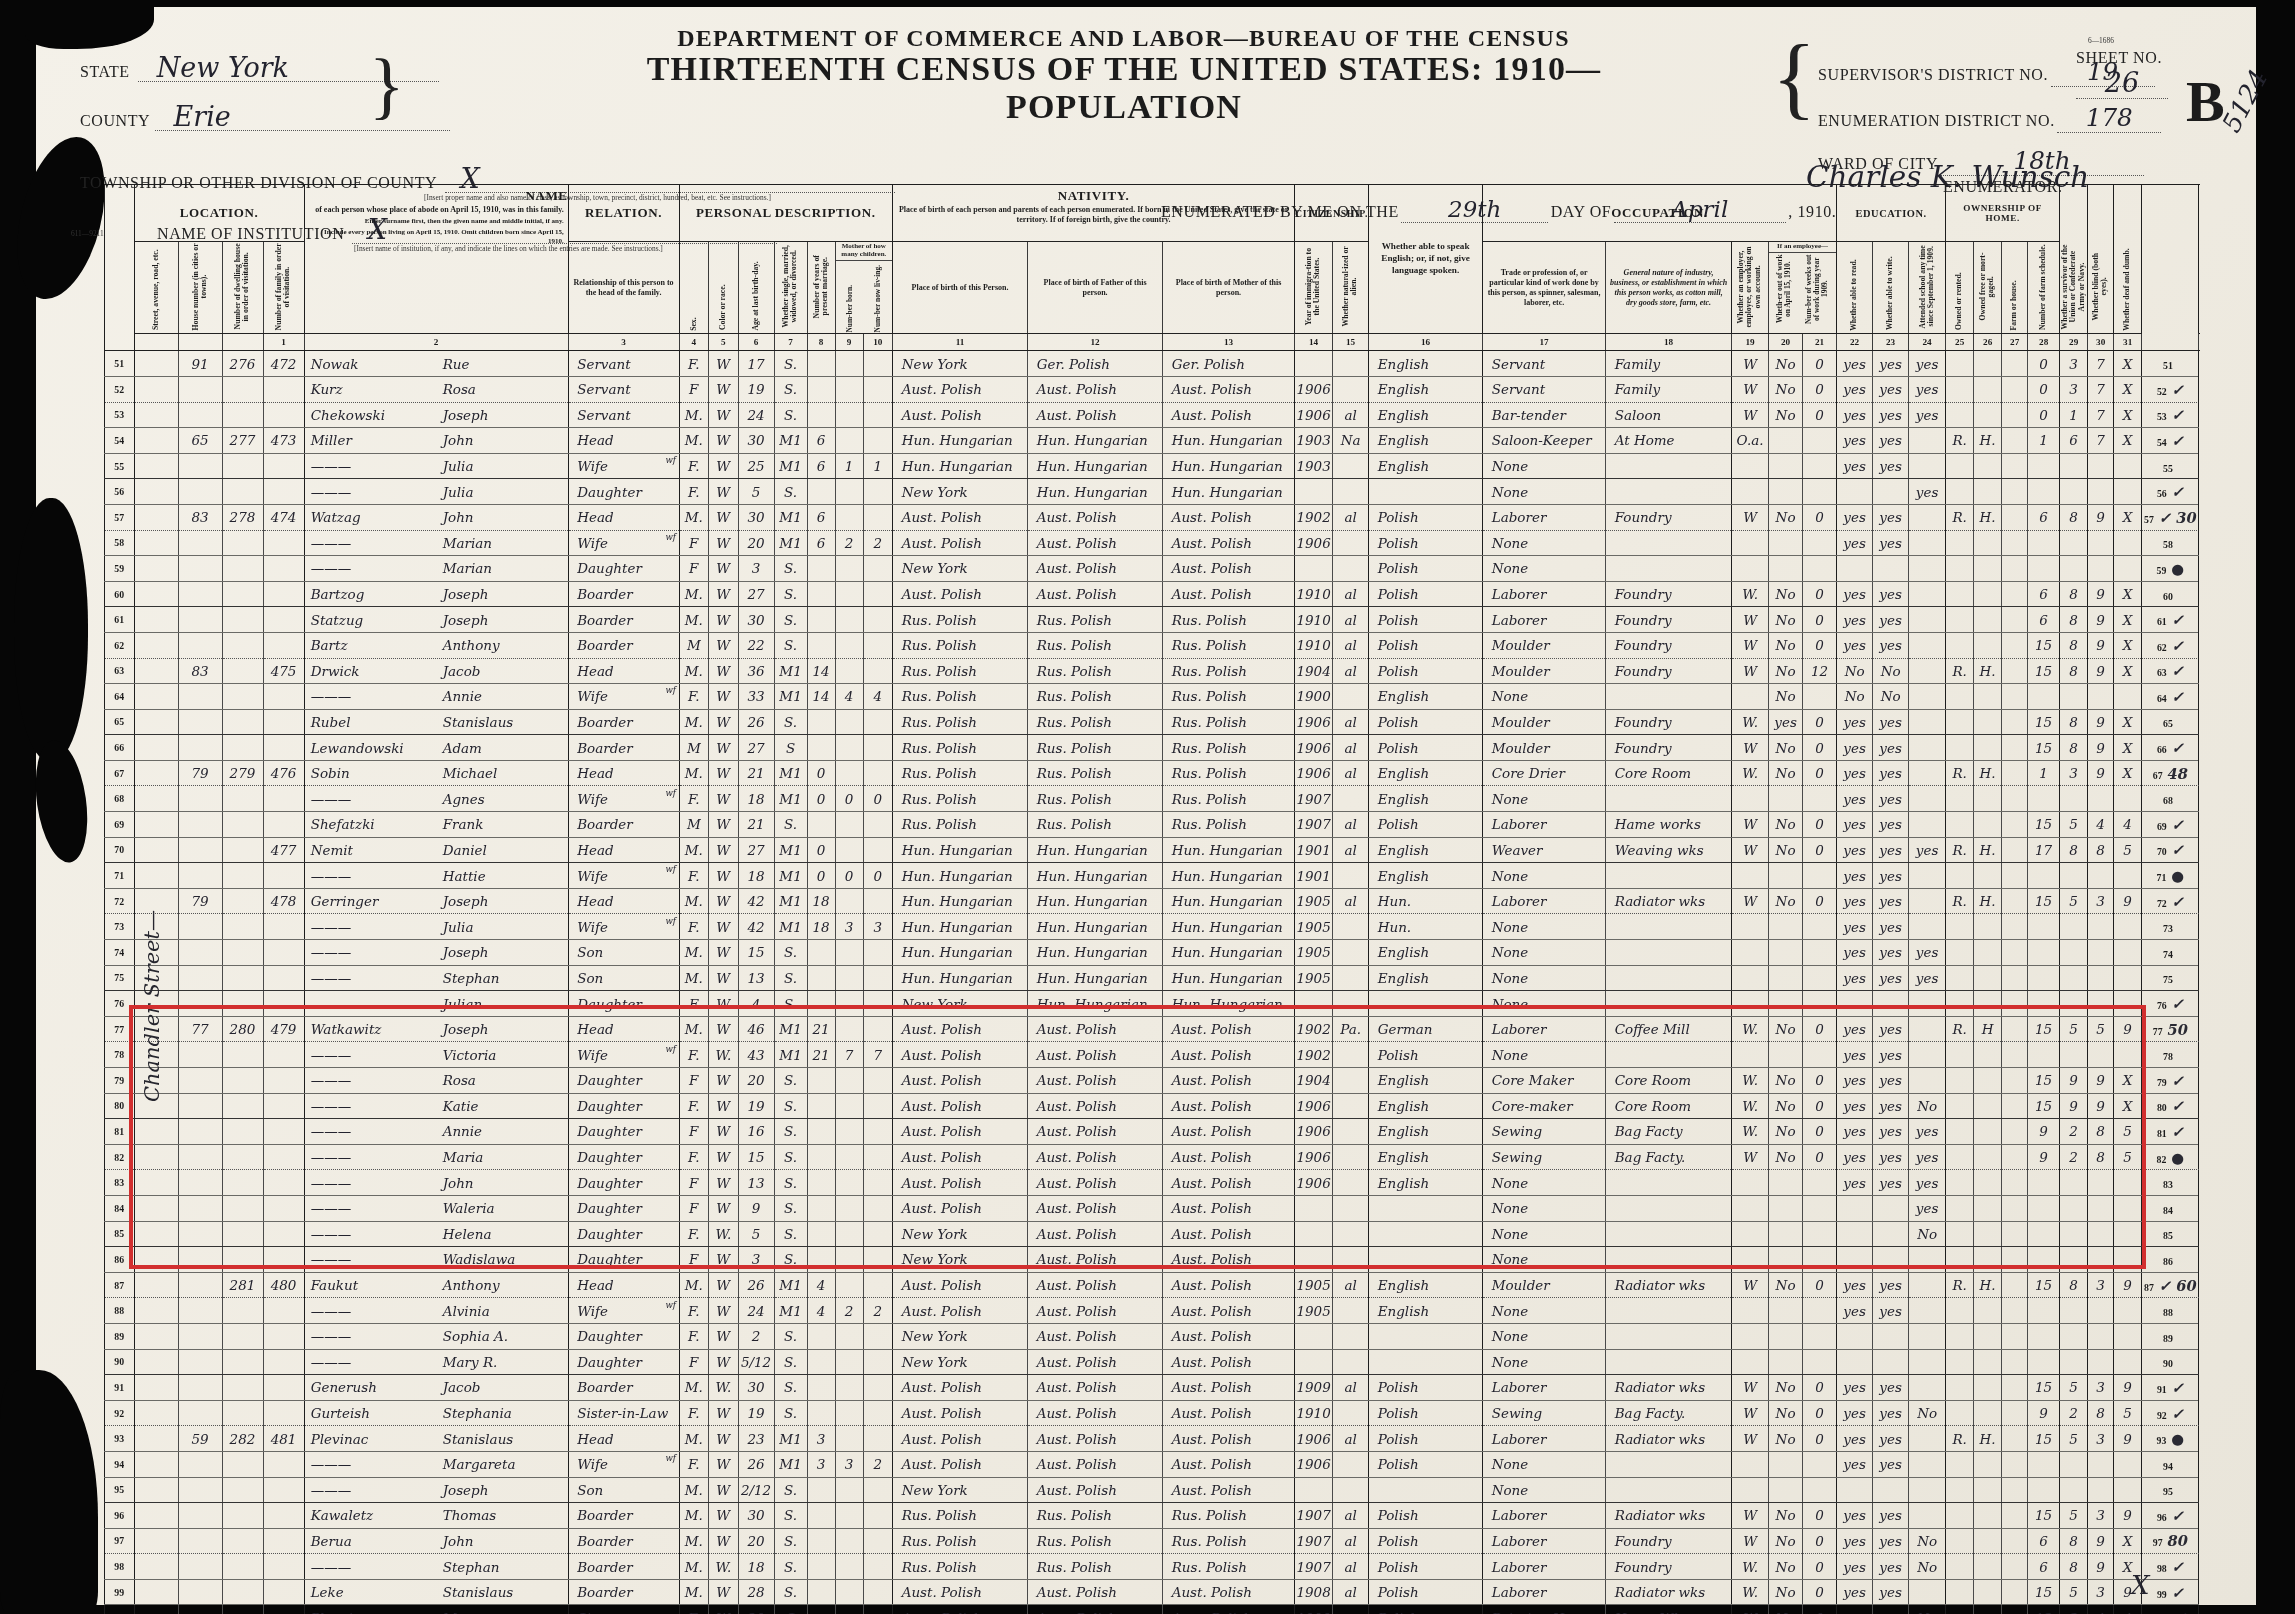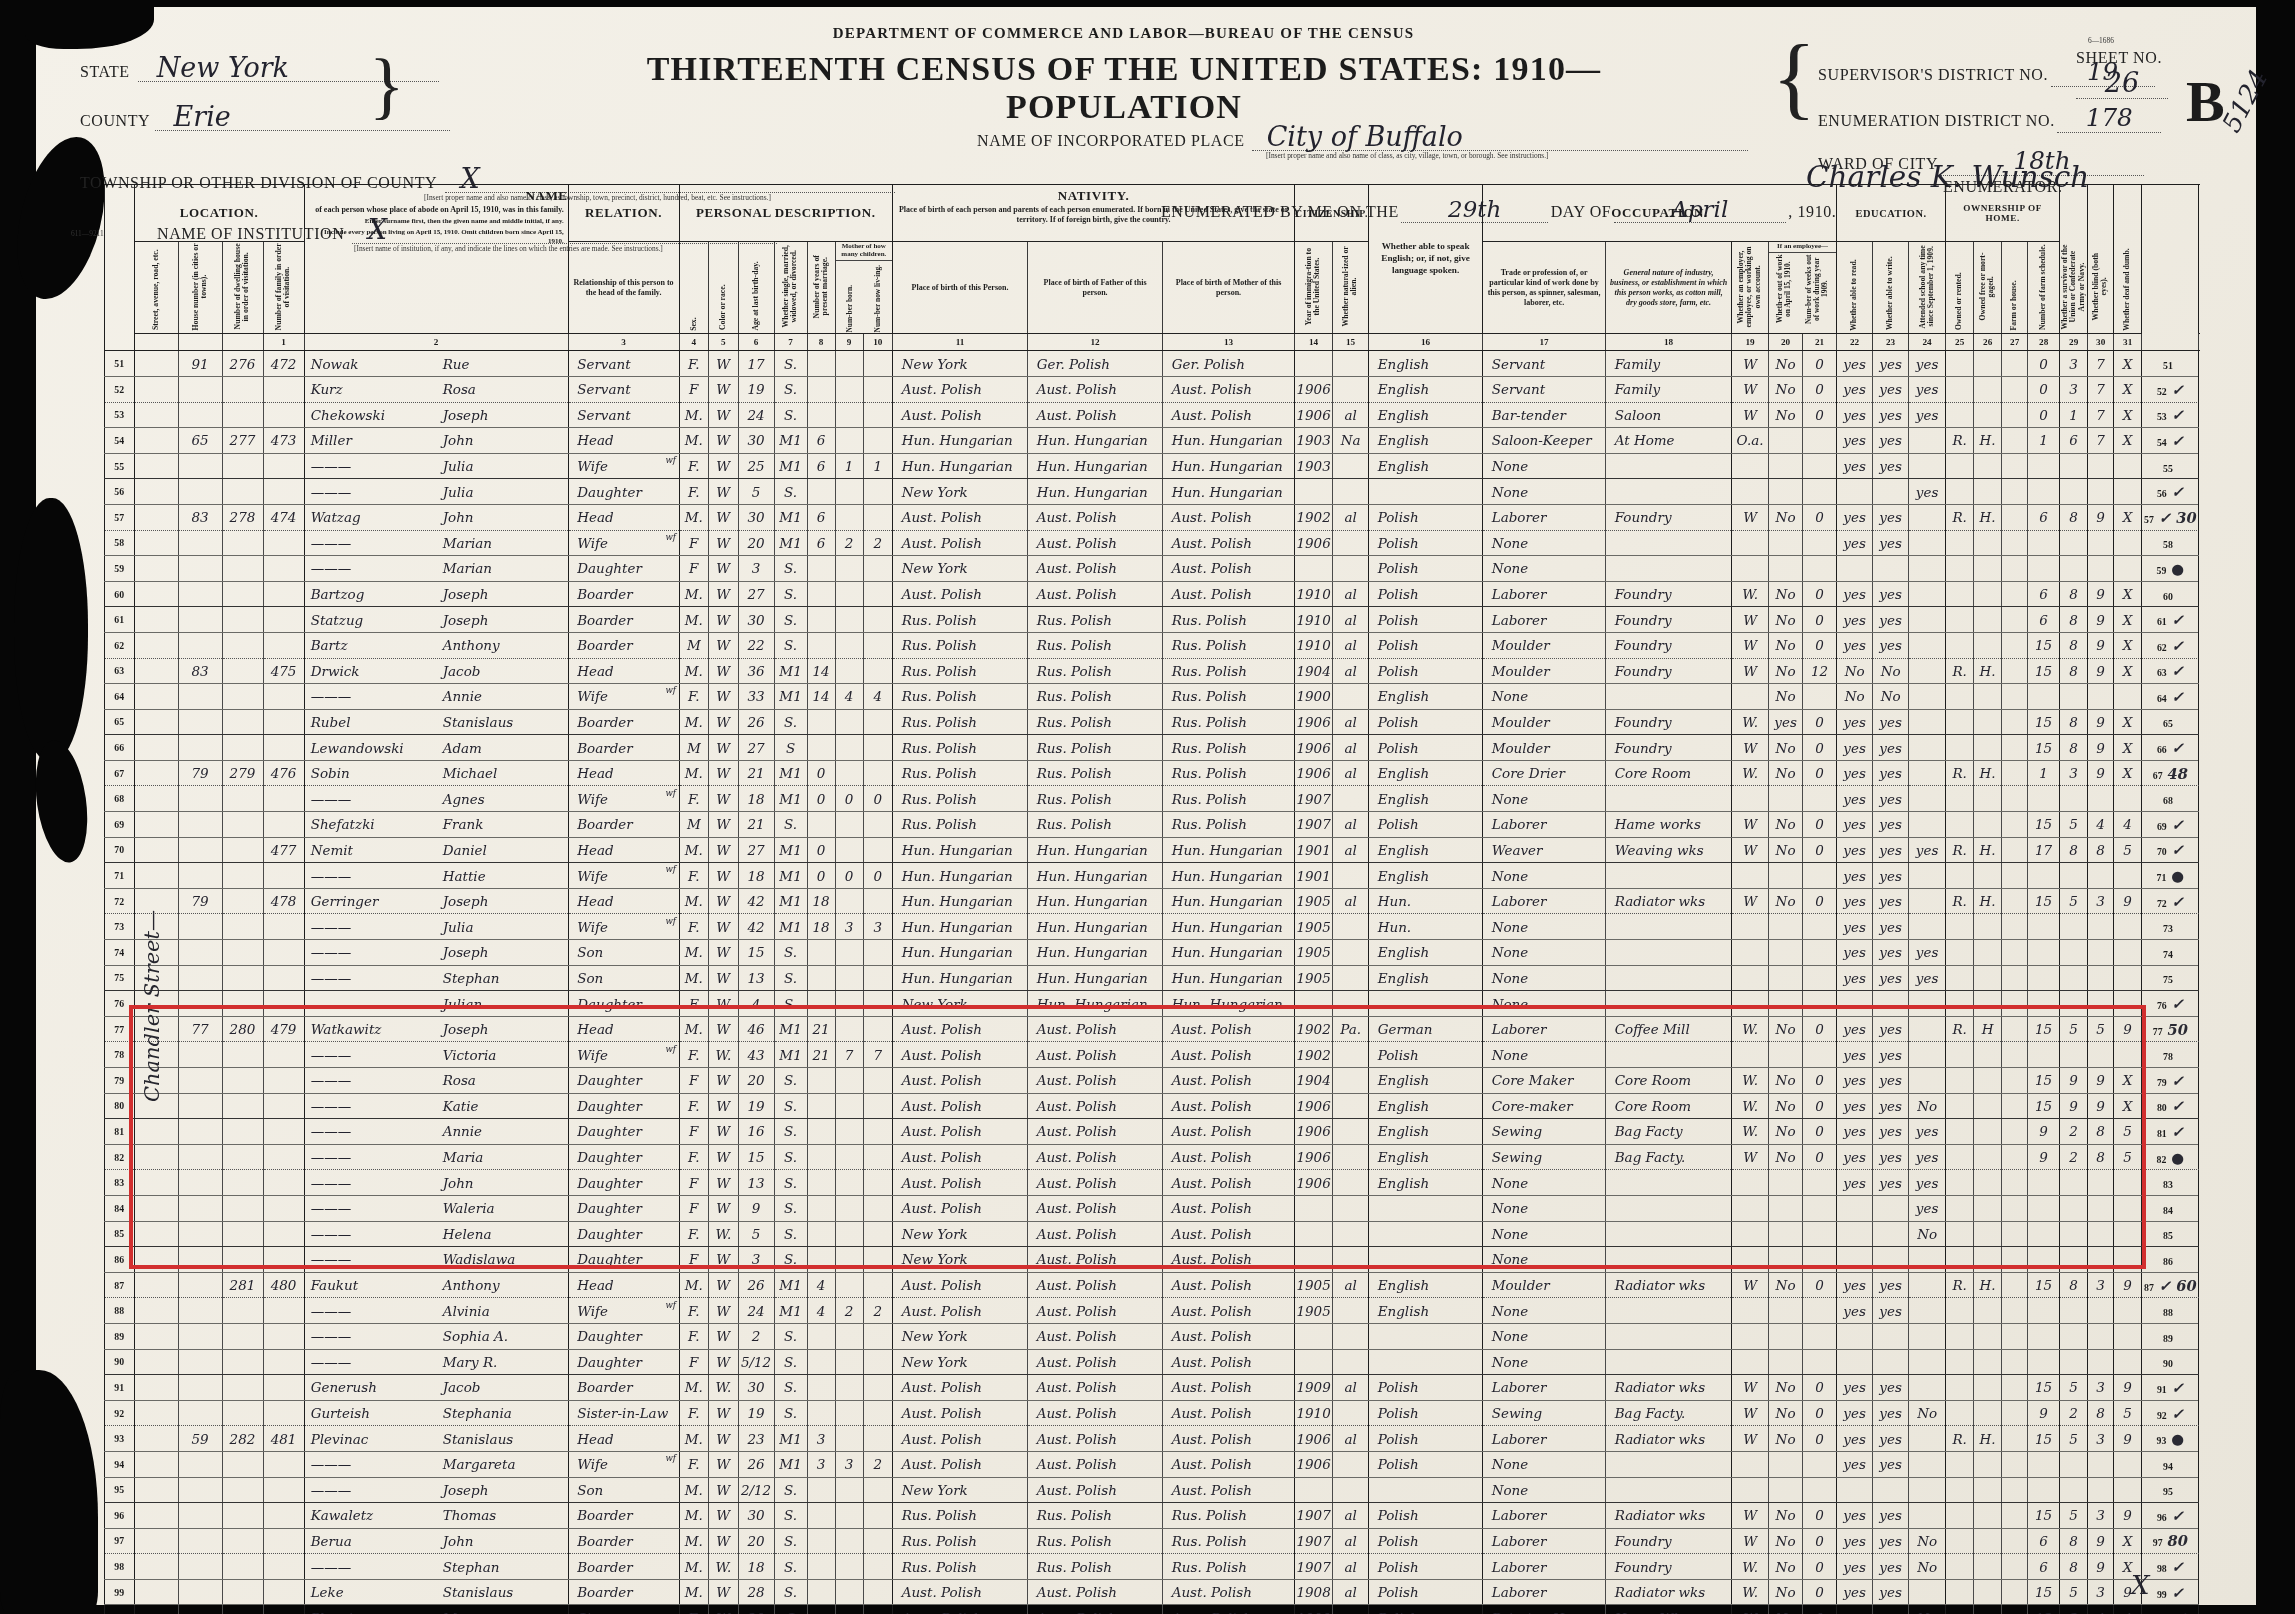--- a/index.html
+++ b/index.html
@@ -14,21 +14,21 @@
   .t3{left:37px;top:740px;width:49px;height:123px;border-radius:50%;transform:rotate(-8deg);}
   .t4{left:0px;top:1370px;width:98px;height:246px;border-radius:20% 60% 10% 10%;}
   .t5{left:24.6px;top:0px;width:129px;height:49px;border-radius:0 0 60% 30%;}
   
   .lbl{font-size:16px;letter-spacing:0.6px;color:#222;text-transform:uppercase;white-space:nowrap;}
   .note{font-size:7.4px;color:#333;white-space:nowrap;}
   .hw{font-family:"DejaVu Serif",serif;font-style:italic;color:#23232e;}
   .hval{font-size:27px;line-height:1;}
   .dot{border-bottom:1.2px dotted #555;}
   .abs{position:absolute;}
-  .dept{font-size:15px;font-weight:bold;letter-spacing:1.2px;text-align:center;}
+  .dept{font-size:24px;font-weight:bold;letter-spacing:1.2px;text-align:center;}
   .title{font-size:34px;font-weight:bold;letter-spacing:1.2px;text-align:center;}
   .brace{font-size:74px;font-weight:200;color:#222;line-height:1;}
   .sheetB{font-size:58px;font-weight:bold;}
   
   table{border-collapse:collapse;table-layout:fixed;}
   .census{position:absolute;left:104px;top:184px;width:2093px;border:1.8px solid #1e1e1e;background:transparent;}
   th,td{padding:0;margin:0;overflow:hidden;}
   th{border-right:0.6px solid #3a3a3a;border-bottom:1.2px solid #222;font-weight:bold;vertical-align:middle;}
   .gt{font-size:13px;letter-spacing:0.6px;}
   .vh{vertical-align:bottom;}
@@ -93,25 +93,20 @@
   <div class="abs" style="left:157px;top:216px;">
     <span class="lbl">Name of institution</span>
     <span class="hw hval dot" style="display:inline-block;min-width:393px;padding:0 16px;margin-left:4.9px;">X</span>
     <div class="note" style="margin-left:197px;">[Insert name of institution, if any, and indicate the lines on which the entries are made.  See instructions.]</div>
   </div>
   <div class="abs note" style="left:71px;top:229px;">611—9211</div>
 
   <div class="abs dept" style="left:663px;top:24.6px;width:921px;">DEPARTMENT OF COMMERCE AND LABOR—BUREAU OF THE CENSUS</div>
   <div class="abs title" style="left:571px;top:50px;width:1106px;">THIRTEENTH CENSUS OF THE UNITED STATES: 1910—POPULATION</div>
 
-  <div class="abs" style="left:977px;top:123px;">
-    <span class="lbl">Name of incorporated place</span>
-    <span class="hw hval dot" style="display:inline-block;min-width:467px;padding:0 14.7px;margin-left:4.9px;">City of Buffalo</span>
-    <div class="note" style="margin-left:289px;">[Insert proper name and also name of class, as city, village, town, or borough.  See instructions.]</div>
-  </div>
 
   <div class="abs" style="left:1161px;top:167px;margin-top:29px;">
     <span class="lbl">Enumerated by me on the</span>
     <span class="hw dot" style="display:inline-block;min-width:147px;text-align:center;font-size:23px;">29th</span>
     <span class="lbl">day of</span>
     <span class="hw dot" style="display:inline-block;min-width:172px;text-align:center;font-size:23px;">April</span>
     <span class="lbl">, 1910.</span>
   </div>
 
   <div class="abs brace" style="left:1772px;top:31px;font-size:92px;">{</div>

